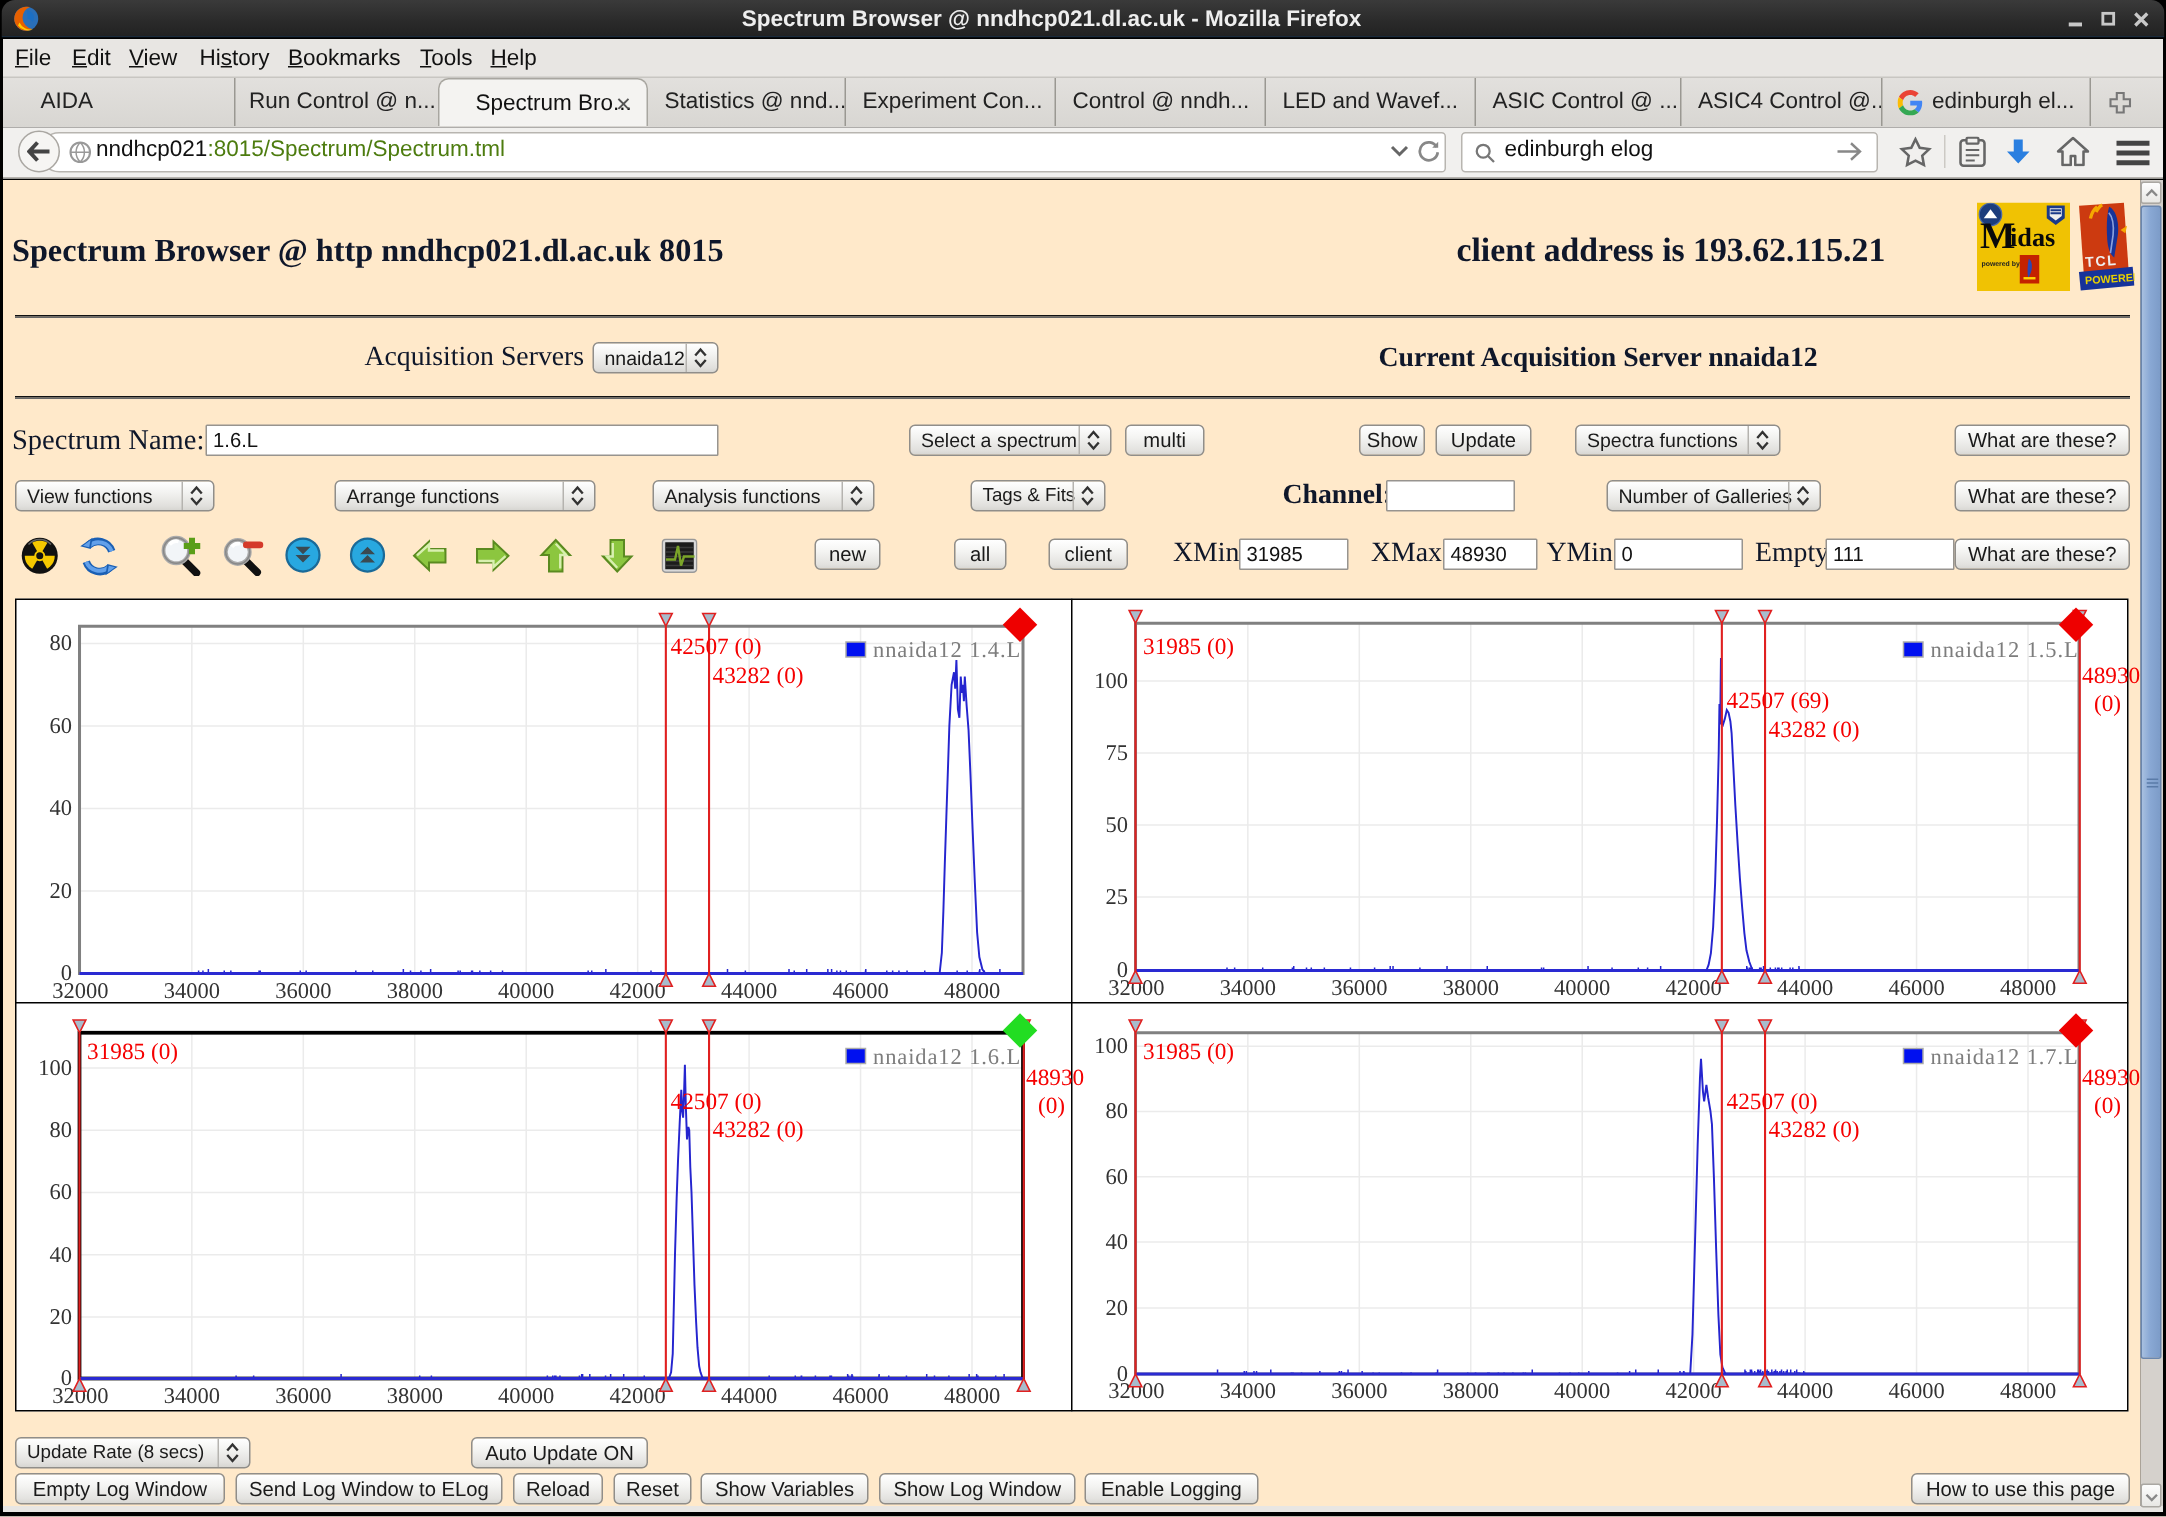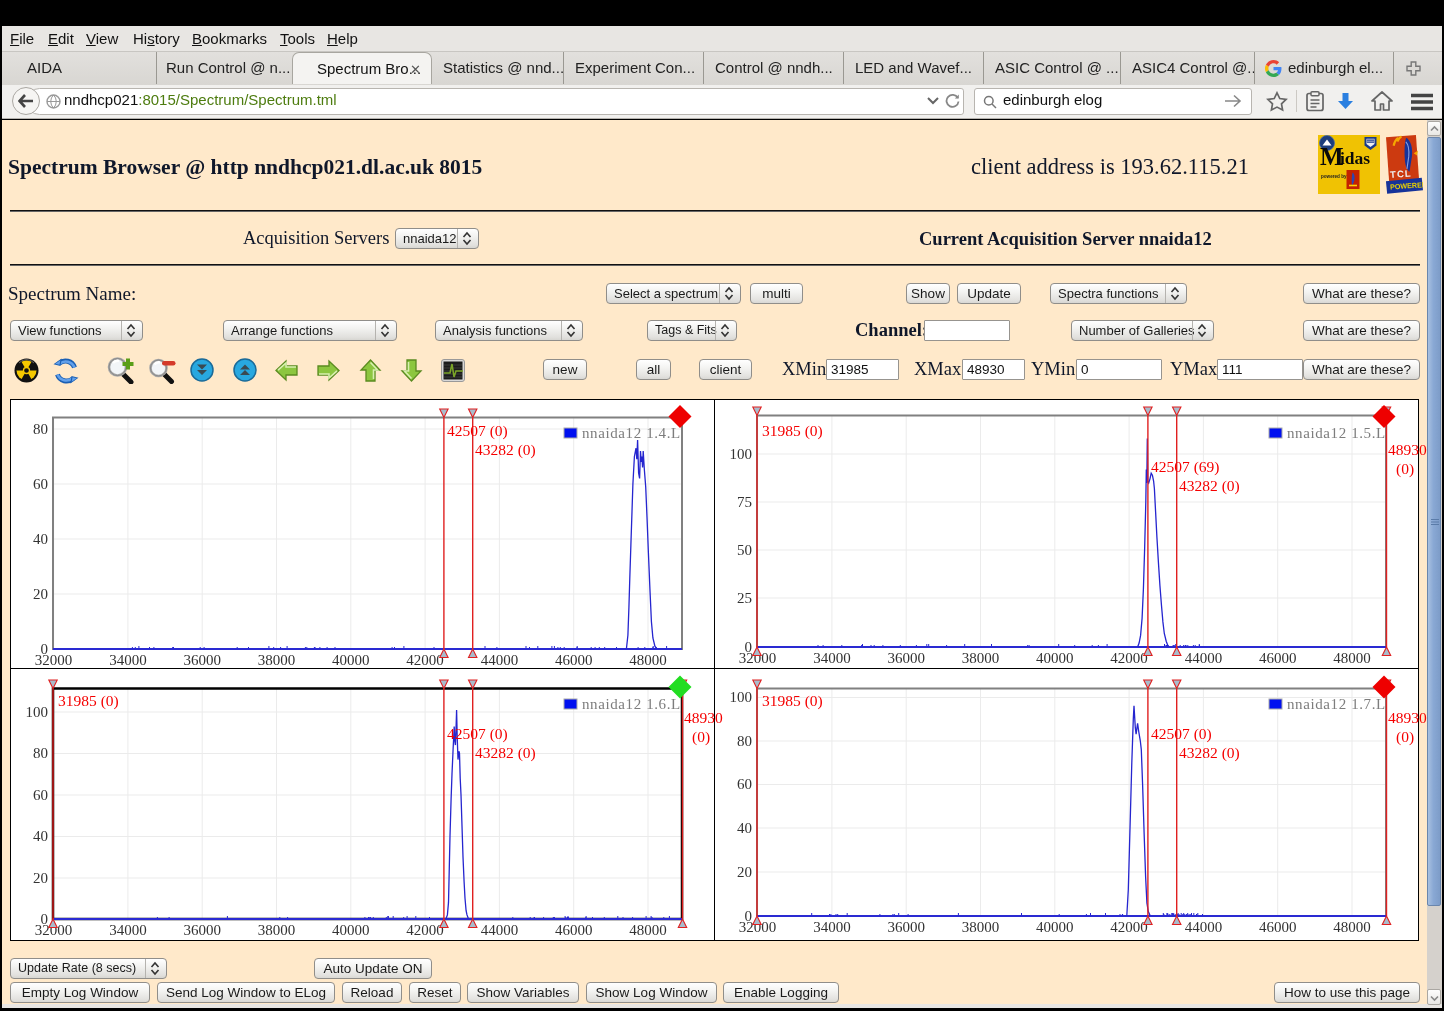--- a/index.html
+++ b/index.html
@@ -16,20 +16,34 @@
 #page{left:2px;top:120px;width:1425px;height:884px;background:#ffe9ca;overflow:hidden}
 #botstrip{left:2px;top:1004px;width:1440px;height:4px;background:#e8e6e3}
 .red{color:#0f172a;font-family:"Liberation Serif",serif;position:absolute}
 .gtkbtn{position:absolute;background:linear-gradient(#fff,#f4f4f2 40%,#e3e2df 85%,#d9d8d4);border:1px solid #908e8a;border-radius:4px;font-size:13.5px;color:#1a1a1a;text-align:center;line-height:19px;height:21px}
 .gtksel{position:absolute;background:linear-gradient(#fff,#f2f2f0 40%,#e1e0dd 85%,#d7d6d2);border:1px solid #908e8a;border-radius:4px;font-size:13px;color:#1a1a1a;height:21px;line-height:19px;padding-left:7px;white-space:nowrap}
 .spin{position:absolute;right:3px;top:0;width:18px;height:19px;border-left:1px solid #b5b3af}
 .inp{position:absolute;background:#fff;border:1px solid #97948f;font-size:13.5px;color:#111;height:21px;line-height:19px;padding-left:4px;border-radius:1px}
 .cell{position:absolute;background:#fff;border:1px solid #000}
 </style></head><body>
 <div id="win">
+  <div class="abs" id="titlebar">
+    <div id="title" style="width:1400px">Spectrum Browser @ nndhcp021.dl.ac.uk - Mozilla Firefox</div>
+    <svg class="abs" style="left:8px;top:4px" width="17" height="17" viewBox="0 0 17 17">
+      <circle cx="8.5" cy="8.5" r="8" fill="#2a6fb8"></circle>
+      <path d="M8.5.5a8 8 0 0 0-8 8 8 8 0 0 0 8 8 8 8 0 0 0 4-1.1A8 8 0 0 1 6 8a8 8 0 0 1 5-7.4 8 8 0 0 0-2.5-.1z" fill="#e66000"></path>
+      <path d="M3 13a8 8 0 0 0 10 2.5A8 8 0 0 1 4 11z" fill="#ffcb00"></path>
+      <path d="M9 3c2 0 4 1.5 4.5 3.5.3 1.5 0 3-.8 4.2-.6-1.3-1.9-2-3.2-2.2z" fill="#1b6fc4"></path>
+    </svg>
+    <svg class="abs" style="right:6px;top:7px" width="58" height="12" viewBox="0 0 58 12">
+      <rect x="0" y="8" width="9" height="2.6" fill="#c8c8c8"></rect>
+      <rect x="22.9" y="1.9" width="7.2" height="7.2" fill="none" stroke="#c8c8c8" stroke-width="1.9"></rect>
+      <path d="M44.5 2l8 8M52.5 2l-8 8" stroke="#c8c8c8" stroke-width="2.2"></path>
+    </svg>
+  </div>
   <div class="abs" id="menubar">
     <div class="menu" style="left:8px"><u>F</u>ile</div>
     <div class="menu" style="left:46px"><u>E</u>dit</div>
     <div class="menu" style="left:84px"><u>V</u>iew</div>
     <div class="menu" style="left:131px">Hi<u>s</u>tory</div>
     <div class="menu" style="left:190px"><u>B</u>ookmarks</div>
     <div class="menu" style="left:278px"><u>T</u>ools</div>
     <div class="menu" style="left:325px"><u>H</u>elp</div>
   </div>
   <div class="abs" id="tabbar">
@@ -94,21 +108,21 @@
       </svg>
     <svg class="abs" style="left:1369px;top:6px" width="22" height="20" viewBox="0 0 22 20">
         <path d="M11 1L1 10h3v9h5.5v-6h3v6H18v-9h3z" fill="none" stroke="#666" stroke-width="1.7" stroke-linejoin="round"></path>
       </svg>
     <svg class="abs" style="left:1408px;top:8px" width="24" height="18" viewBox="0 0 24 18">
         <path d="M1 2.5h22M1 9h22M1 15.5h22" stroke="#444" stroke-width="3.4"></path>
       </svg>
   </div>
   <div class="abs" id="page">
 <div class="red" style="left:6px;top:35px;font-size:21.5px;font-weight:bold">Spectrum Browser @ http nndhcp021.dl.ac.uk 8015</div>
-<div class="red" style="left:969px;top:34px;font-size:22.5px;font-weight:normal">client address is 193.62.115.21</div>
+<div class="red" style="left:969px;top:34px;font-size:22.5px;font-weight:bold">client address is 193.62.115.21</div>
 <svg class="abs" style="left:1316px;top:15px" width="62" height="59" viewBox="0 0 62 59">
 <rect width="62" height="59" fill="#f0c203"></rect>
 <circle cx="9" cy="8" r="7.5" fill="#1c3d7c" stroke="#4a6aaa" stroke-width="0.8"></circle>
         <path d="M4.5 10.5L9 4.5l4.5 6z" fill="#fff"></path>
 <path d="M46.5 2h12v8.5l-6 4.5-6-4.5z" fill="#1a3a8a"></path>
         <path d="M48.5 3.8h8v5.2l-4 3-4-3z" fill="#eee"></path>
         <path d="M49 5.2h7M49 7.2h7" stroke="#1a3a8a" stroke-width="1.3"></path>
 <text x="2" y="30" font-family="Liberation Serif" font-size="25" font-weight="bold" fill="#0a0a0a">M</text>
 <text x="22" y="29" font-family="Liberation Serif" font-size="17.5" font-weight="bold" fill="#0a0a0a">idas</text>
 <text x="3" y="42.5" font-size="4.6" font-weight="bold" fill="#222">powered by</text>
@@ -129,20 +143,21 @@
 </g>
 </svg>
 <div class="abs" style="left:8px;top:90px;width:1410px;height:0;border-top:2px groove #666"></div>
 <div class="abs" style="left:8px;top:144px;width:1410px;height:0;border-top:2px groove #666"></div>
 <div class="red" style="left:241px;top:108px;font-size:18.5px">Acquisition Servers </div>
 <div class="gtksel" style="left:393px;top:108px;width:84px">nnaida12<span class="spin"><svg width="18" height="19" viewBox="0 0 18 19">
             <path d="M5.5 8l3.5-4 3.5 4M5.5 11l3.5 4 3.5-4" stroke="#333" stroke-width="1.6" fill="none"></path>
           </svg></span></div>
 <div class="red" style="left:917px;top:109px;font-size:18.5px;font-weight:bold">Current Acquisition Server nnaida12</div>
 <div class="red" style="left:6px;top:163px;font-size:19px">Spectrum Name:</div>
+<div class="inp" style="left:135px;top:163px;width:342px">1.6.L</div>
 <div class="gtksel" style="left:604px;top:163px;width:135px">Select a spectrum<span class="spin"><svg width="18" height="19" viewBox="0 0 18 19">
             <path d="M5.5 8l3.5-4 3.5 4M5.5 11l3.5 4 3.5-4" stroke="#333" stroke-width="1.6" fill="none"></path>
           </svg></span></div>
 <div class="gtkbtn" style="left:748px;top:163px;width:53px">multi</div>
 <div class="gtkbtn" style="left:904px;top:163px;width:44px">Show</div>
 <div class="gtkbtn" style="left:955px;top:163px;width:64px">Update</div>
 <div class="gtksel" style="left:1048px;top:163px;width:137px">Spectra functions<span class="spin"><svg width="18" height="19" viewBox="0 0 18 19">
             <path d="M5.5 8l3.5-4 3.5 4M5.5 11l3.5 4 3.5-4" stroke="#333" stroke-width="1.6" fill="none"></path>
           </svg></span></div>
 <div class="gtkbtn" style="left:1301px;top:163px;width:117px">What are these?</div>
@@ -235,21 +250,21 @@
 </svg>
 <div class="gtkbtn" style="left:541px;top:239px;width:44px">new</div>
 <div class="gtkbtn" style="left:634px;top:239px;width:35px">all</div>
 <div class="gtkbtn" style="left:697px;top:239px;width:53px">client</div>
 <div class="red" style="left:780px;top:239px;font-size:18.5px">XMin</div>
 <div class="inp" style="left:824px;top:239px;width:73px">31985</div>
 <div class="red" style="left:912px;top:239px;font-size:18.5px">XMax</div>
 <div class="inp" style="left:960px;top:239px;width:63px">48930</div>
 <div class="red" style="left:1029px;top:239px;font-size:18.5px">YMin</div>
 <div class="inp" style="left:1074px;top:239px;width:86px">0</div>
-<div class="red" style="left:1168px;top:239px;font-size:18.5px">YMax</div>
+<div class="red" style="left:1168px;top:239px;font-size:18.5px">Empty</div>
 <div class="inp" style="left:1215px;top:239px;width:86px">111</div>
 <div class="gtkbtn" style="left:1301px;top:239px;width:117px">What are these?</div>
 <div class="cell" style="left:8px;top:279px;width:705px;height:270px"></div>
 <div class="cell" style="left:712px;top:279px;width:705px;height:270px"></div>
 <div class="cell" style="left:8px;top:548px;width:705px;height:273px"></div>
 <div class="cell" style="left:712px;top:548px;width:705px;height:273px"></div>
 <svg style="position:absolute;left:8px;top:279px;overflow:visible" width="705" height="270" viewBox="0 0 705 270">
         <path d="M43 30.0H672M43 85.0H672M43 140.0H672M43 195.0H672M43.6 18.5V250M117.9 18.5V250M192.2 18.5V250M266.5 18.5V250M340.8 18.5V250M415.1 18.5V250M489.4 18.5V250M563.7 18.5V250M638.0 18.5V250" stroke="#ebebeb" stroke-width="1" fill="none"></path>
         <rect x="43" y="18.5" width="629" height="231.5" fill="none" stroke="#808080" stroke-width="2"></rect>
         <path d="M634.8 250V248M567.0 250V248M162.7 250V248M590.1 250V249M247.3 250V249M277.1 250V247M295.4 250V248M594.7 250V248M304.4 250V248M122.2 250V249M296.8 250V248M554.2 250V249M309.9 250V248M317.1 250V248M547.9 250V248M331.8 250V249M268.8 250V249M285.0 250V249M491.2 250V249M483.4 250V249M172.0 250V249M541.9 250V247M550.3 250V248M354.6 250V249M487.3 250V249M414.6 250V249M182.6 250V249M122.4 250V248M323.4 250V249M567.2 250V247M238.5 250V248M230.6 250V249M190.2 250V248M659.9 250V249M163.5 250V248M116.6 250V249M245.7 250V249M628.1 250V248M127.0 250V249M108.0 250V249M588.7 250V249M628.5 250V249M505.4 250V249M642.9 250V248M337.4 250V249M325.0 250V248M585.1 250V248M136.6 250V249M516.0 250V247M519.5 250V248M526.4 250V249M143.9 250V248M193.6 250V249M125.3 250V248M518.0 250V249M194.1 250V248M132.8 250V249M656.6 250V247M293.6 250V249M643.2 250V247M653.2 250V249M258.9 250V247M531.2 250V249M249.4 250V249M393.9 250V247M359.4 250V249M486.9 250V248M384.5 250V248M382.1 250V248M305.0 250V248M581.2 250V248M128.9 250V247M424.0 250V248M544.4 250V247M554.2 250V248M270.6 250V248M203.3 250V249M475.0 250V247M263.7 250V248M519.3 250V249M527.8 250V247M270.5 250V249M565.2 250V249M547.5 250V249M308.0 250V249M227.2 250V248M510.5 250V249M537.2 250V249M410.0 250V249M139.5 250V248M646.2 250V248M589.3 250V248M606.5 250V248M531.5 250V249M636.2 250V249" stroke="#2525cf" stroke-width="1" fill="none"></path>

